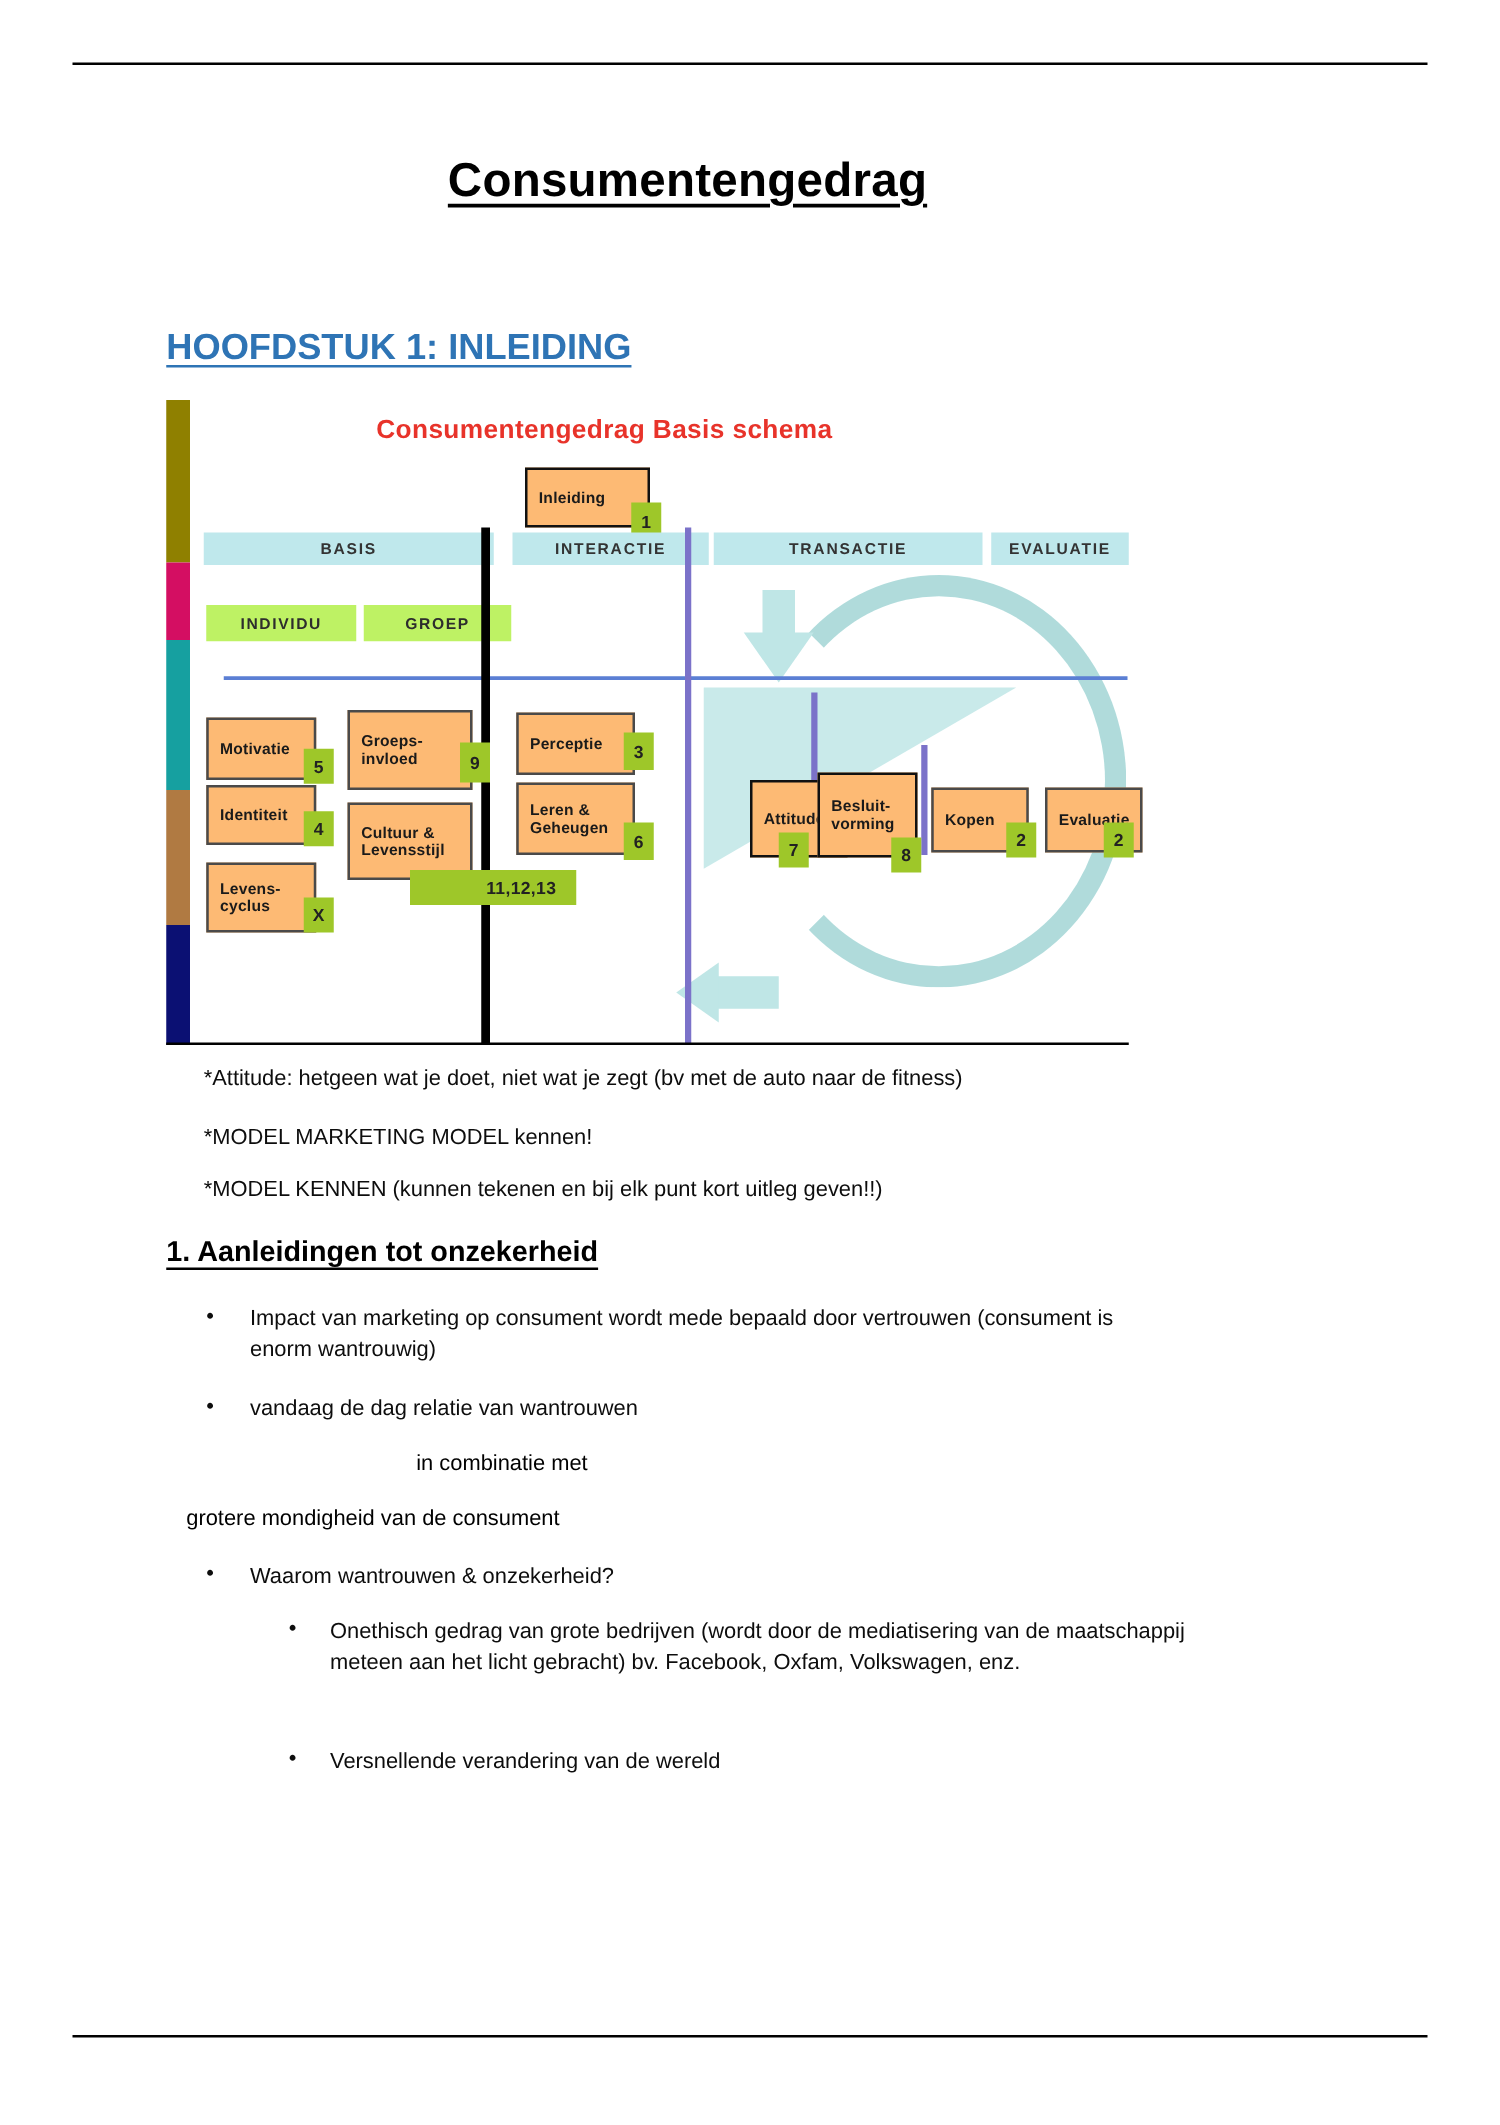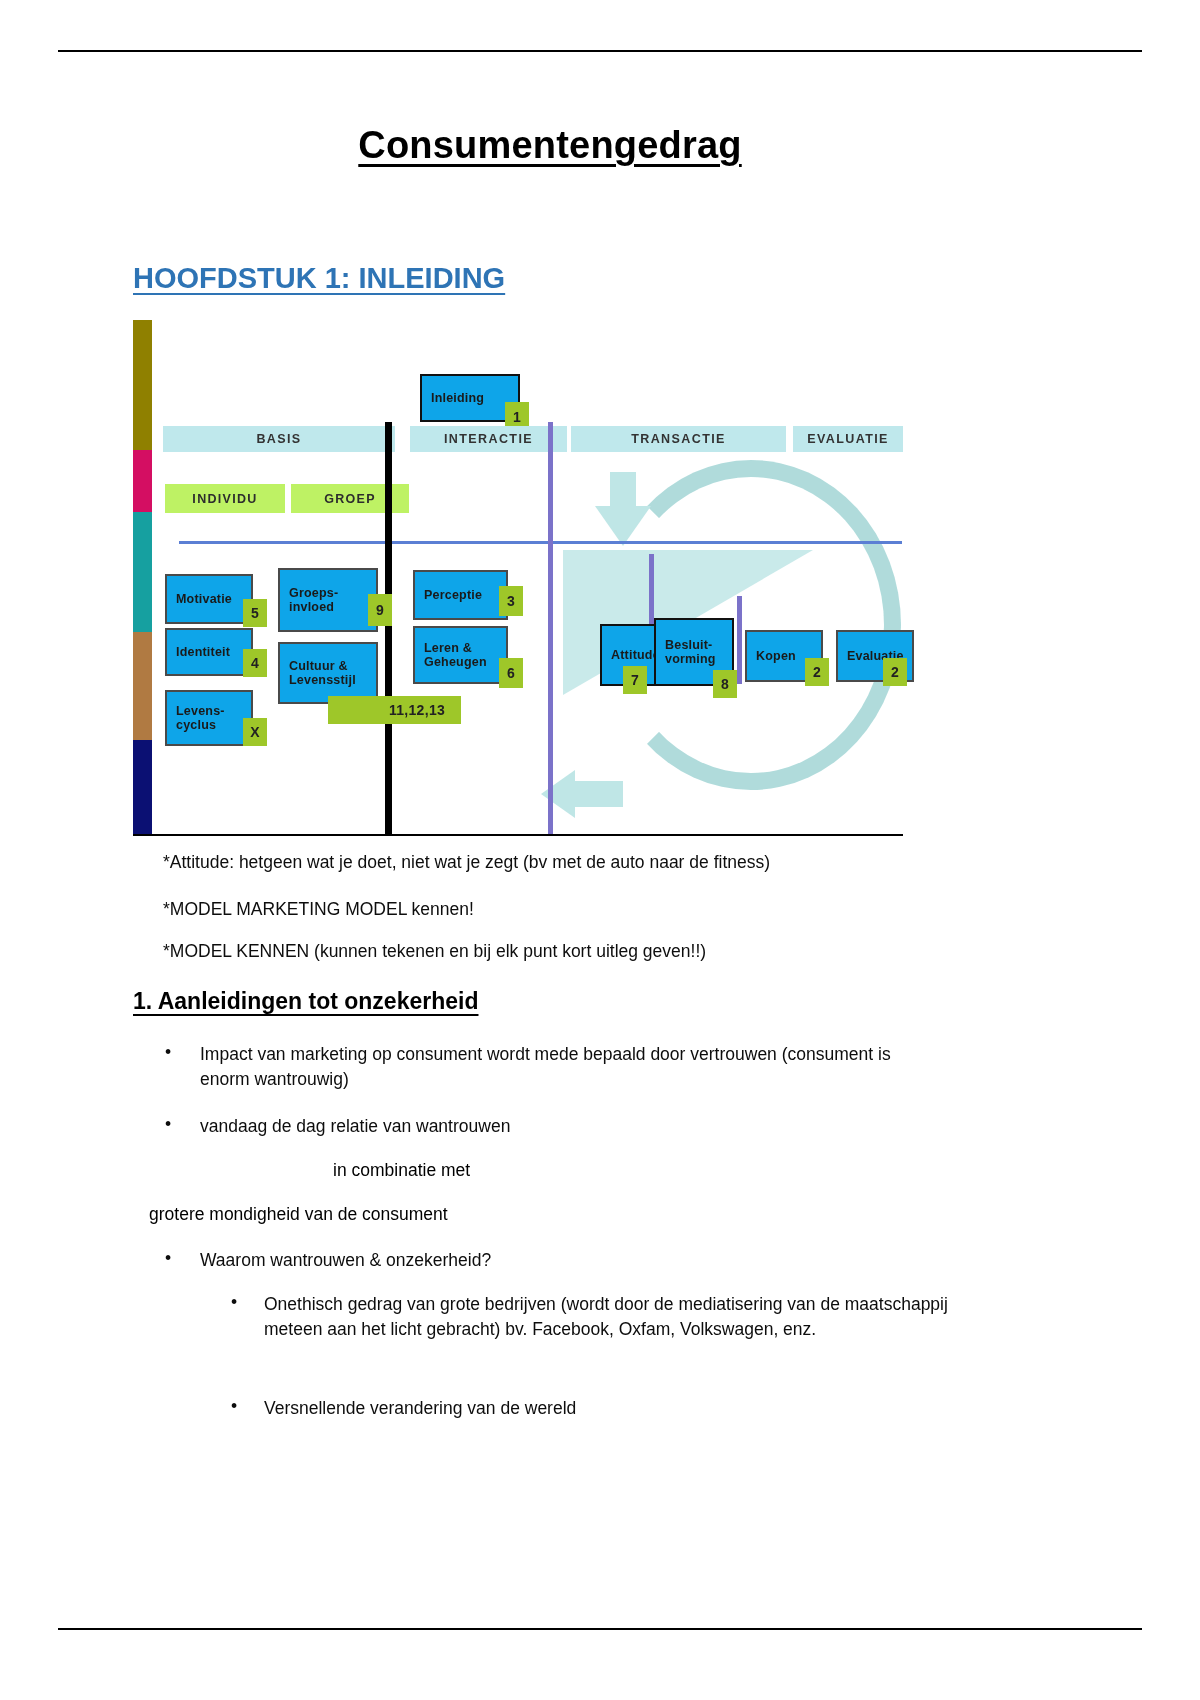--- a/index.html
+++ b/index.html
@@ -151,21 +151,21 @@
     top: 236px; left: 516px; height: 130px;
   }
   .divider-purple.short-b {
     top: 278px; left: 604px; height: 88px;
   }
 
   
   .dbox {
     position: absolute;
     border: 2px solid #4a4a4a;
-    background: #0ea5e9;
+    background: #fdba74;
     box-sizing: border-box;
     font-size: 12.5px;
     font-weight: bold;
     color: #1a1a1a;
     display: flex;
     align-items: center;
     padding-left: 9px;
     line-height: 1.12;
     letter-spacing: 0.2px;
   }
@@ -329,20 +329,21 @@
 <div class="chapter-title">HOOFDSTUK 1: INLEIDING</div>
 
 <div class="diagram">
 
   <div class="strip olive"></div>
   <div class="strip pink"></div>
   <div class="strip teal"></div>
   <div class="strip brown"></div>
   <div class="strip navy"></div>
 
+  <div class="diagram-title">Consumentengedrag Basis schema</div>
 
   <div class="dbox dark" style="top:56px; left:287px; width:100px; height:48px;">
     <span>Inleiding</span>
   </div>
   <div class="badge" style="top:84px; left:372px; width:24px; height:30px;">1</div>
 
   <div class="phase basis">
     <span>BASIS</span>
   </div>
   <div class="phase interactie">

